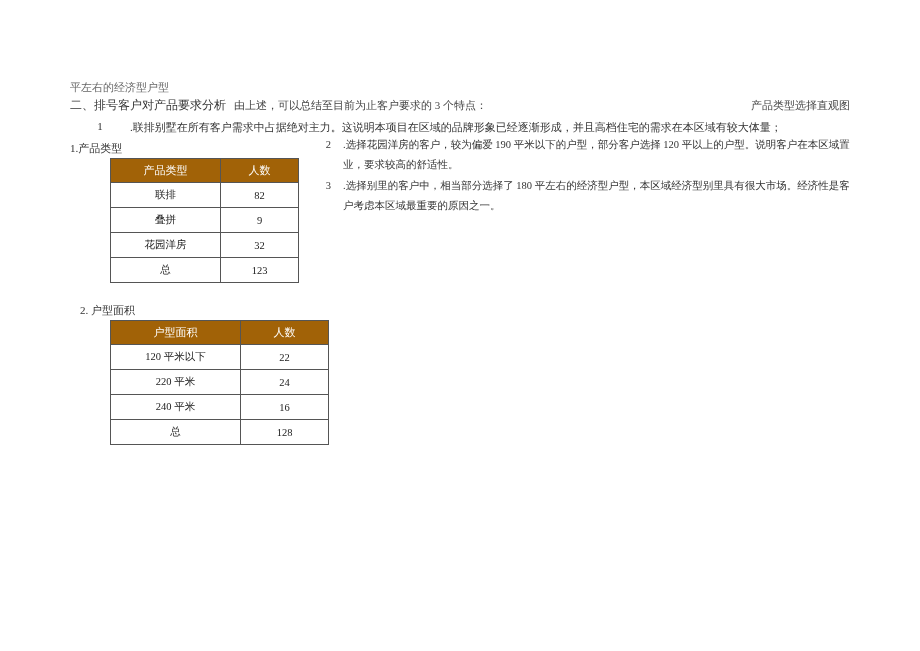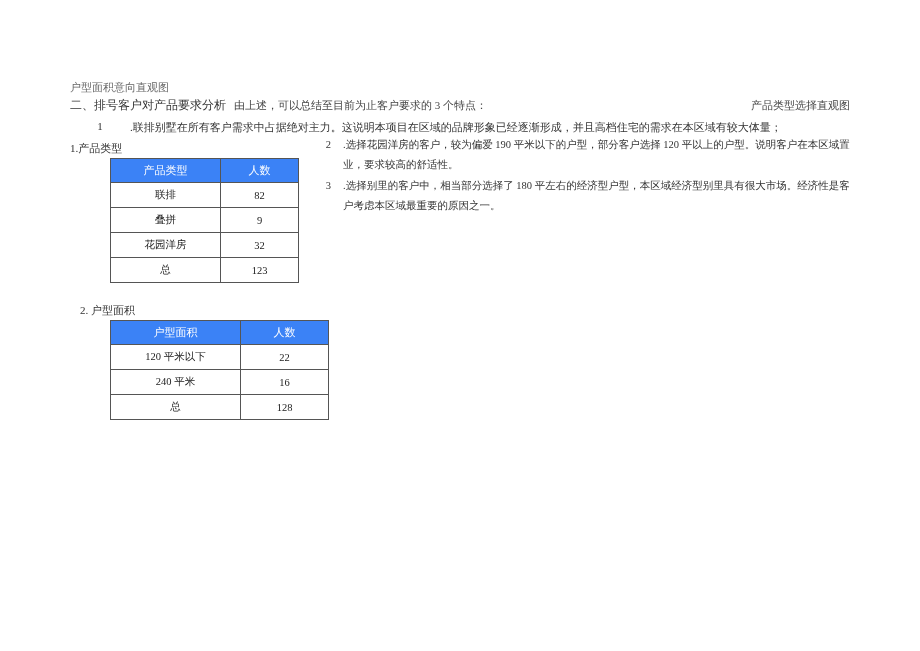--- a/index.html
+++ b/index.html
@@ -76,21 +76,21 @@
       width: 34px;
       text-align: right;
       padding-right: 12px;
       flex-shrink: 0;
     }
     table {
       border-collapse: collapse;
       margin: 2px 0 14px 40px;
     }
     table th {
-      background: #3b82f6;
+      background: #a16207;
       color: #fff;
       font-weight: normal;
       border: 1px solid #555;
       padding: 4px 8px;
       text-align: center;
       font-size: 11px;
     }
     table td {
       border: 1px solid #555;
       padding: 5px 22px;
@@ -108,21 +108,21 @@
     }
     .num-pre {
       display: inline-block;
       width: 60px;
       text-align: center;
     }
   </style>
 </head>
 <body>
 
-<div class="title-line">户型面积意向直观图</div>
+<div class="title-line">平左右的经济型户型</div>
 
 <div class="header-row">
   <span class="section-header">二、排号客户对产品要求分析</span>
   <span class="inline-text">由上述，可以总结至目前为止客户要求的 3 个特点：</span>
   <span class="spacer"></span>
   <span class="right-label">产品类型选择直观图</span>
 </div>
 
 <div class="row1">
   <span class="num-pre">1</span>
@@ -179,20 +179,24 @@
       <th>户型面积</th>
       <th>人数</th>
     </tr>
   </thead>
   <tbody>
     <tr>
       <td>120 平米以下</td>
       <td>22</td>
     </tr>
     <tr>
+      <td>220 平米</td>
+      <td>24</td>
+    </tr>
+    <tr>
       <td>240 平米</td>
       <td>16</td>
     </tr>
     <tr>
       <td>总</td>
       <td>128</td>
     </tr>
   </tbody>
 </table>
 

